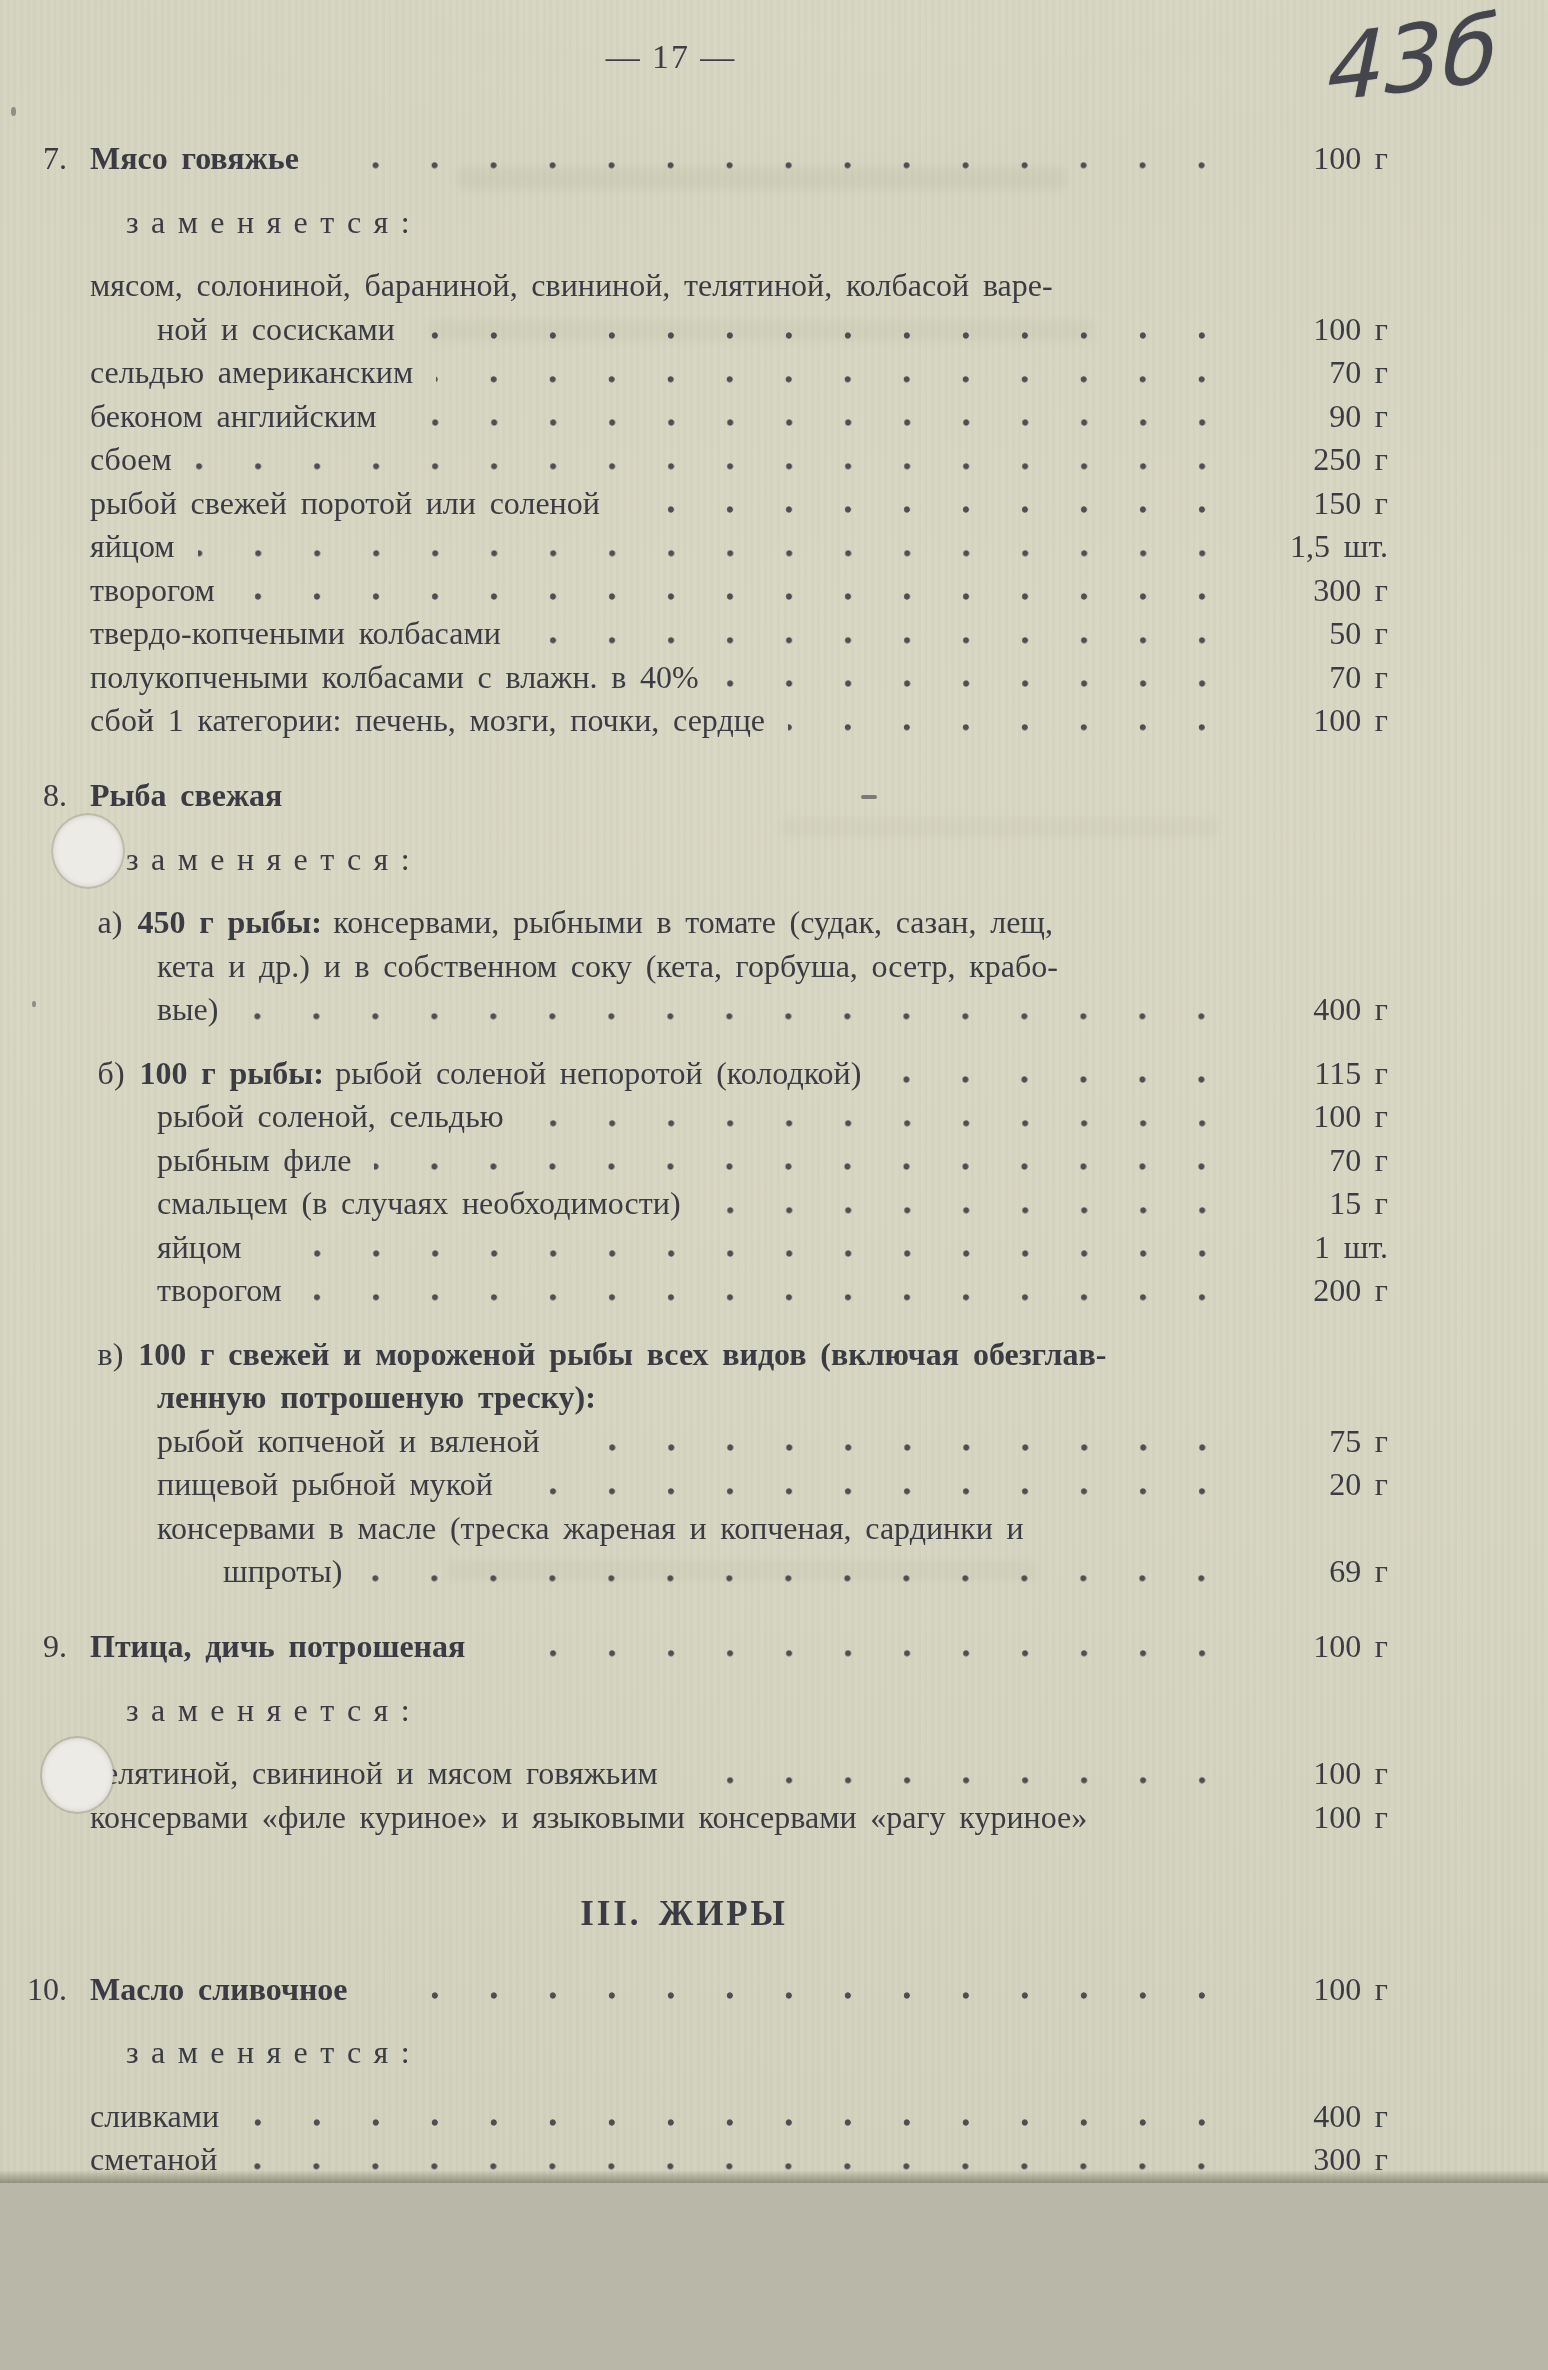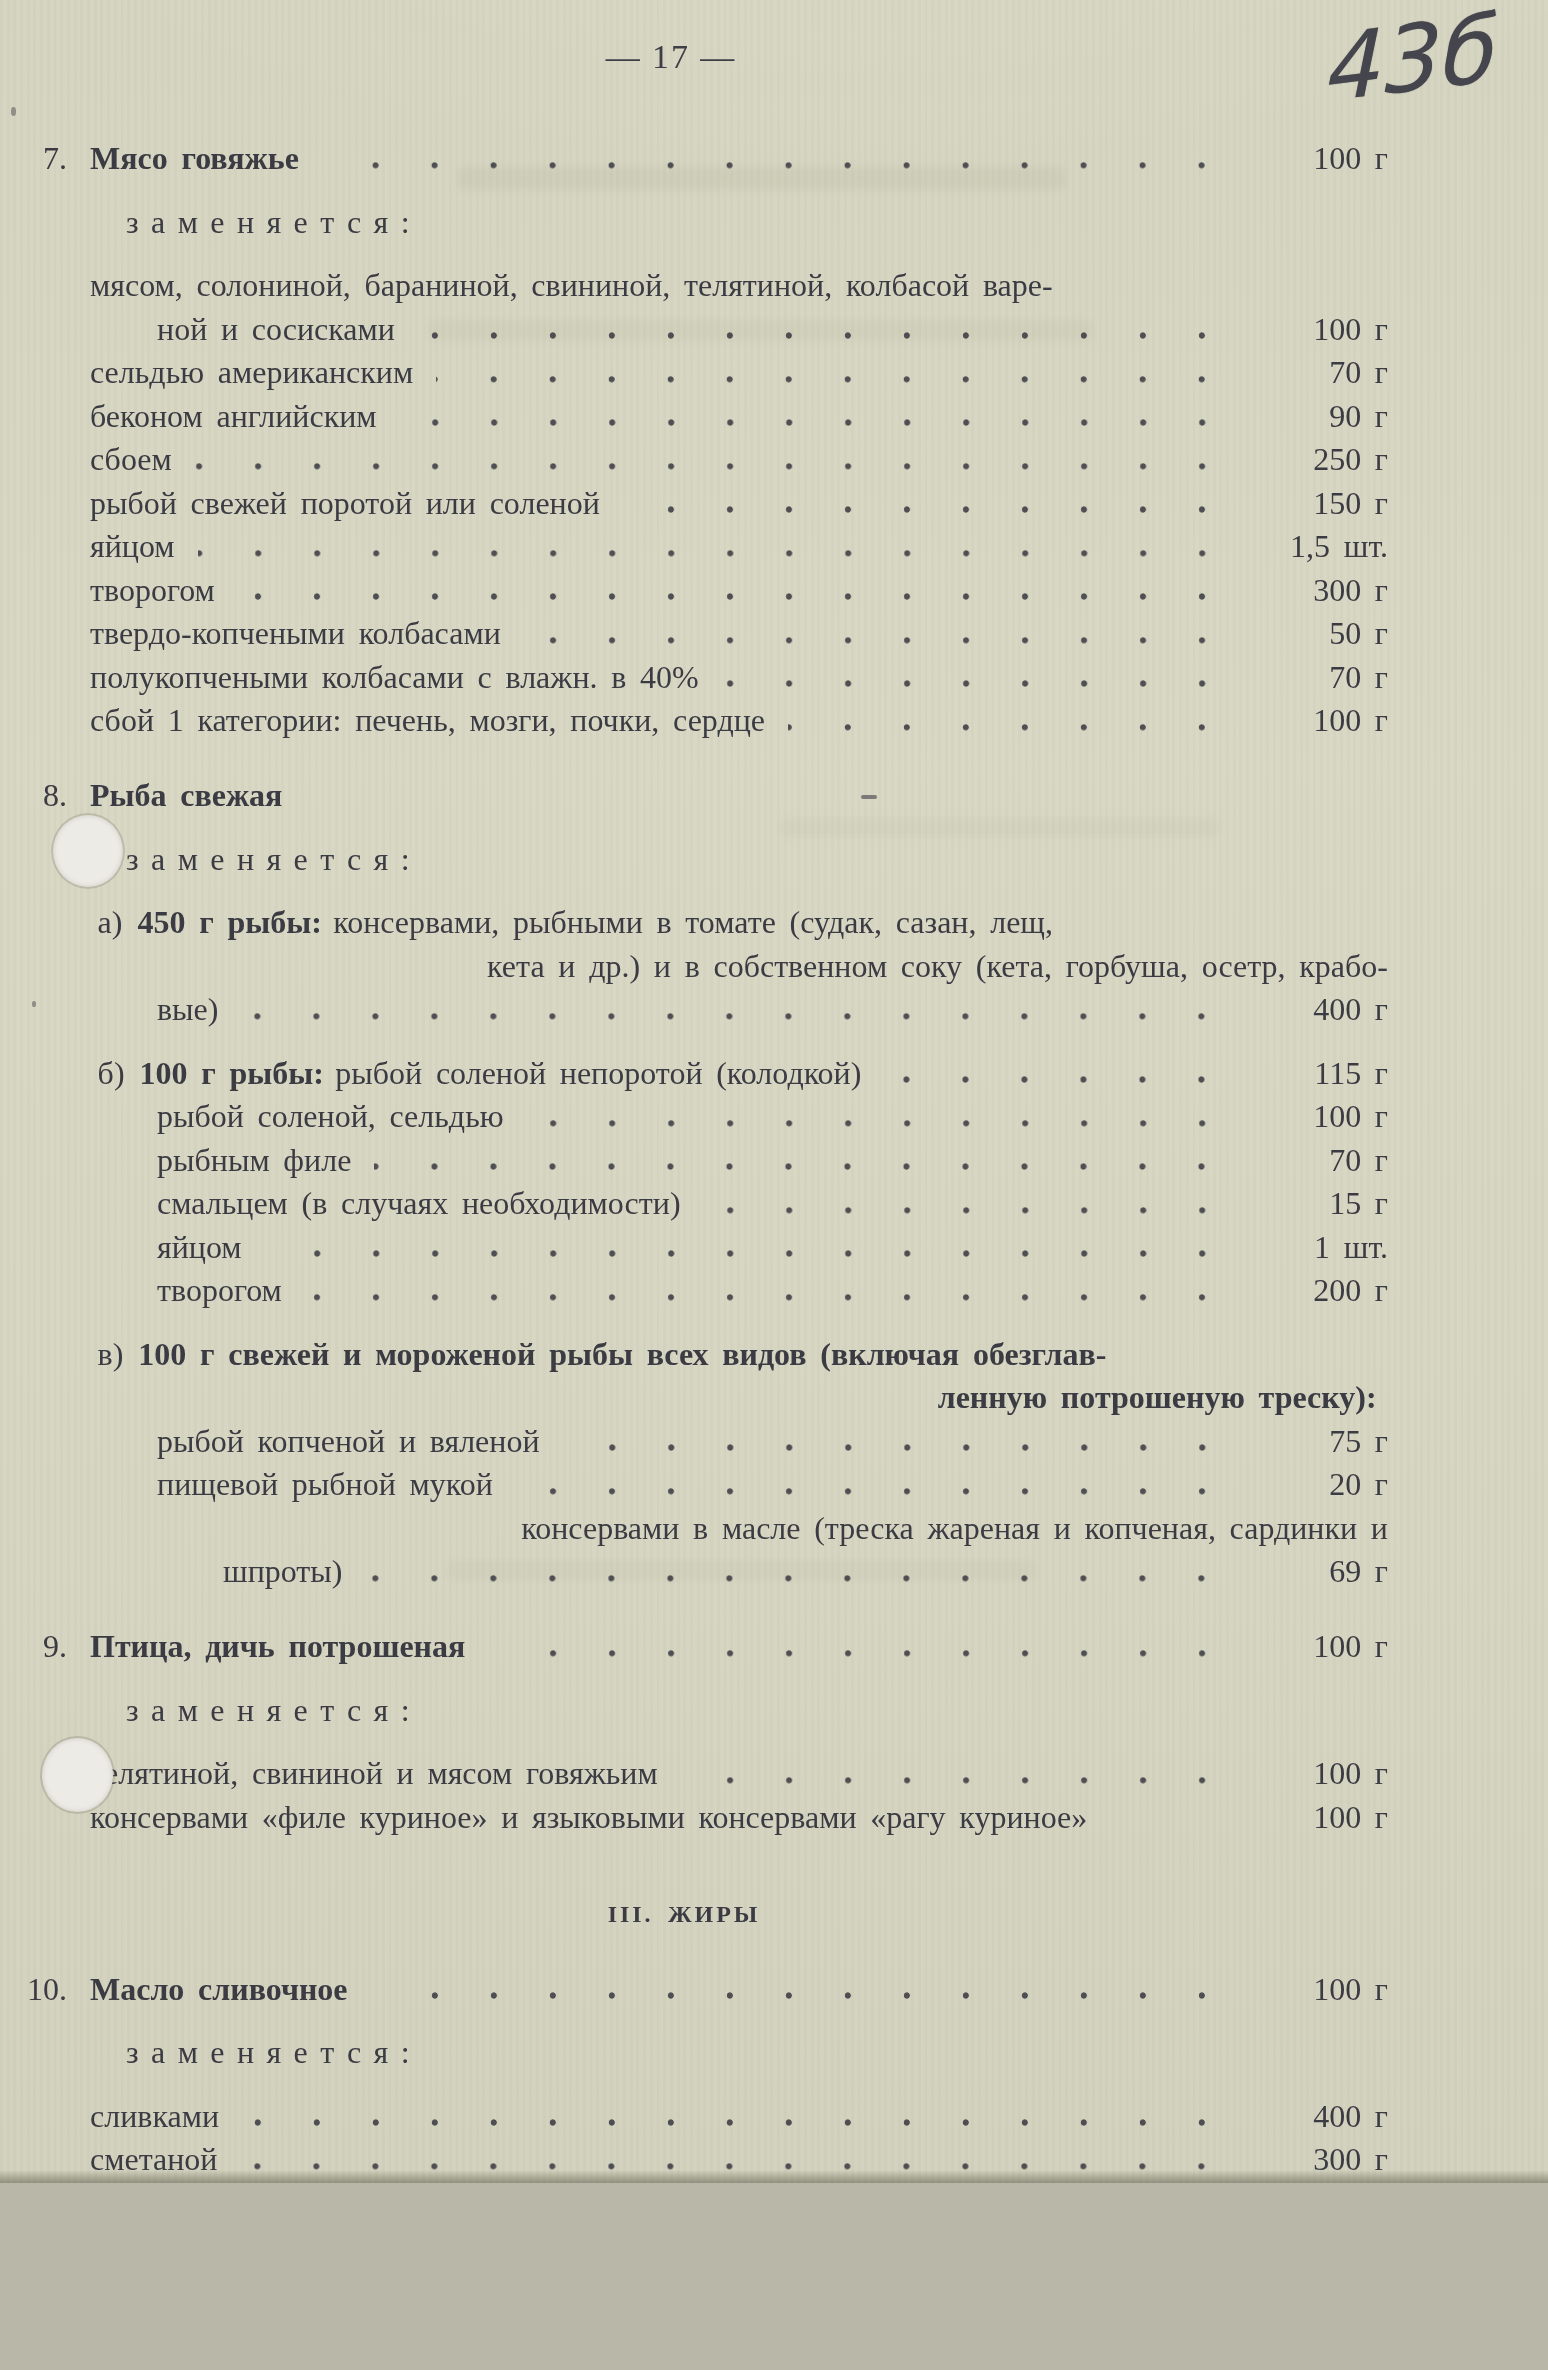--- a/index.html
+++ b/index.html
@@ -31,36 +31,36 @@
     position:absolute;top:13.3px;right:49px;
     font-family:"DejaVu Sans",sans-serif;font-style:italic;
     font-size:91px;line-height:1;color:#45454e;
     transform:rotate(-7deg) skewX(-8deg);
     text-shadow:0 0 1px rgba(70,70,80,.55);
   }
   .content{position:absolute;left:90px;right:160px;top:141px;}
   .line{position:relative;display:flex;align-items:baseline;margin-top:9.5px;line-height:34px;word-spacing:5.7px;}
   .line:first-child{margin-top:0;}
   .i0{padding-left:0;} .i-zam{padding-left:36px;} .i-a{padding-left:7.6px;}
-  .i1{padding-left:67px;justify-content:flex-end;} .i2{padding-left:133px;} .g-lg{margin-top:29.5px;} .g-xl{margin-top:41px;}
+  .i1{padding-left:67px;} .i2{padding-left:133px;} .g-lg{margin-top:29.5px;} .g-xl{margin-top:41px;}
   .num{position:absolute;right:100%;margin-right:23px;white-space:nowrap;}
   .pre{margin-right:15px;flex:0 0 auto;}
   .bold{font-weight:700;margin-right:11.4px;}
   .txt{}
   .spaced{letter-spacing:12.4px;}
   .dots{
     flex:1 1 auto;height:8.6px;align-self:flex-end;margin:0 19px 5.7px 23px;
     background-image:radial-gradient(circle at 3.8px 4.3px, rgba(60,60,68,.88) 2.6px, rgba(0,0,0,0) 3.4px);
     background-size:59px 8.6px;background-repeat:repeat-x;background-position:right center;
     min-width:38px;
   }
   .gap-fill{flex:1 1 auto;min-width:19px;}
   .val{flex:0 0 auto;min-width:112px;text-align:right;white-space:nowrap;}
   .sec-heading{justify-content:center;margin-top:63px;margin-bottom:7.6px;}
-  .heading-text{font-weight:700;font-size:24px;letter-spacing:2.9px;transform:translateX(-55px);}
+  .heading-text{font-weight:700;font-size:35px;letter-spacing:2.9px;transform:translateX(-55px);}
   .hole{
     position:absolute;border-radius:50%;background:#edebe6;z-index:5;
     box-shadow:0 0 0 1.9px rgba(120,118,100,.28), 0 0 5.7px rgba(110,108,92,.25) inset;
   }
   .hole.h1{left:53px;top:815px;width:70px;height:72px;}
   .hole.h2{left:42px;top:1738px;width:71px;height:74px;}
   .stray-dash{position:absolute;left:861px;top:795px;width:16px;height:3.8px;background:#4a4a52;opacity:.65;border-radius:1.9px;}
   .smudge{position:absolute;pointer-events:none;background:#a9a88f;opacity:.16;filter:blur(3.8px);border-radius:7.6px;}
   .sm1{left:457px;top:167px;width:609px;height:23px;}
   .sm2{left:428px;top:320px;width:666px;height:21px;opacity:.12;}

